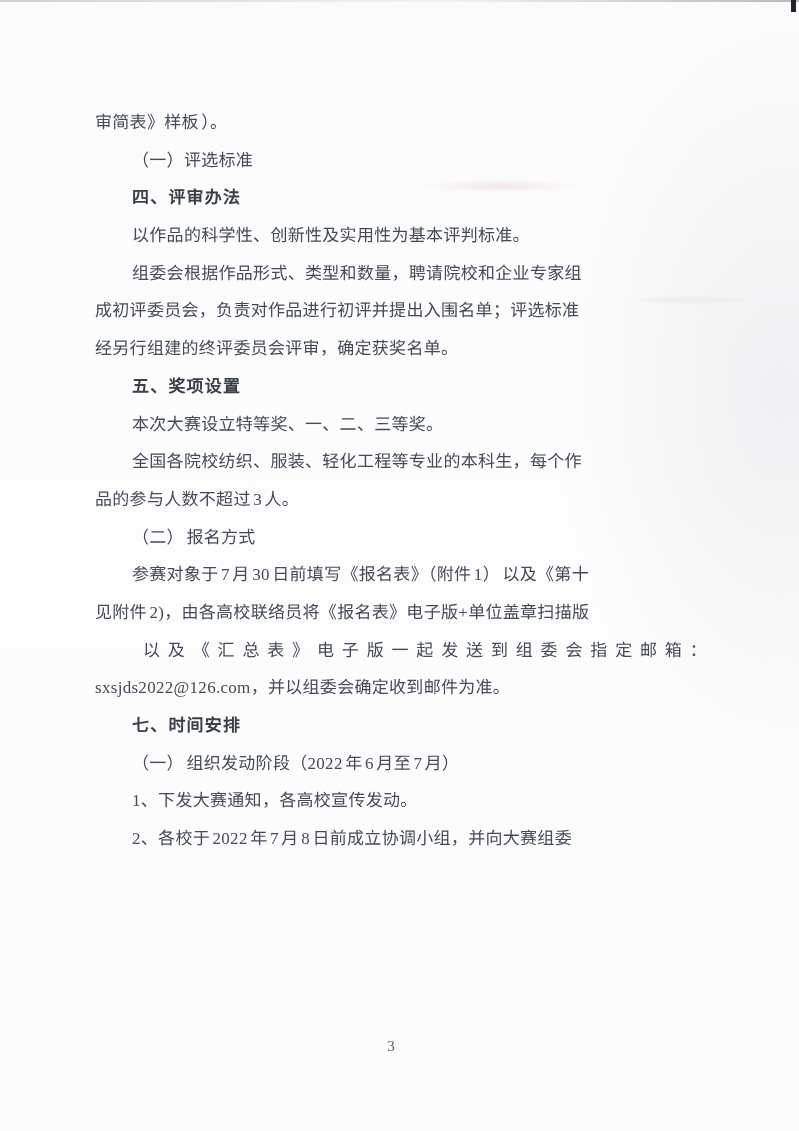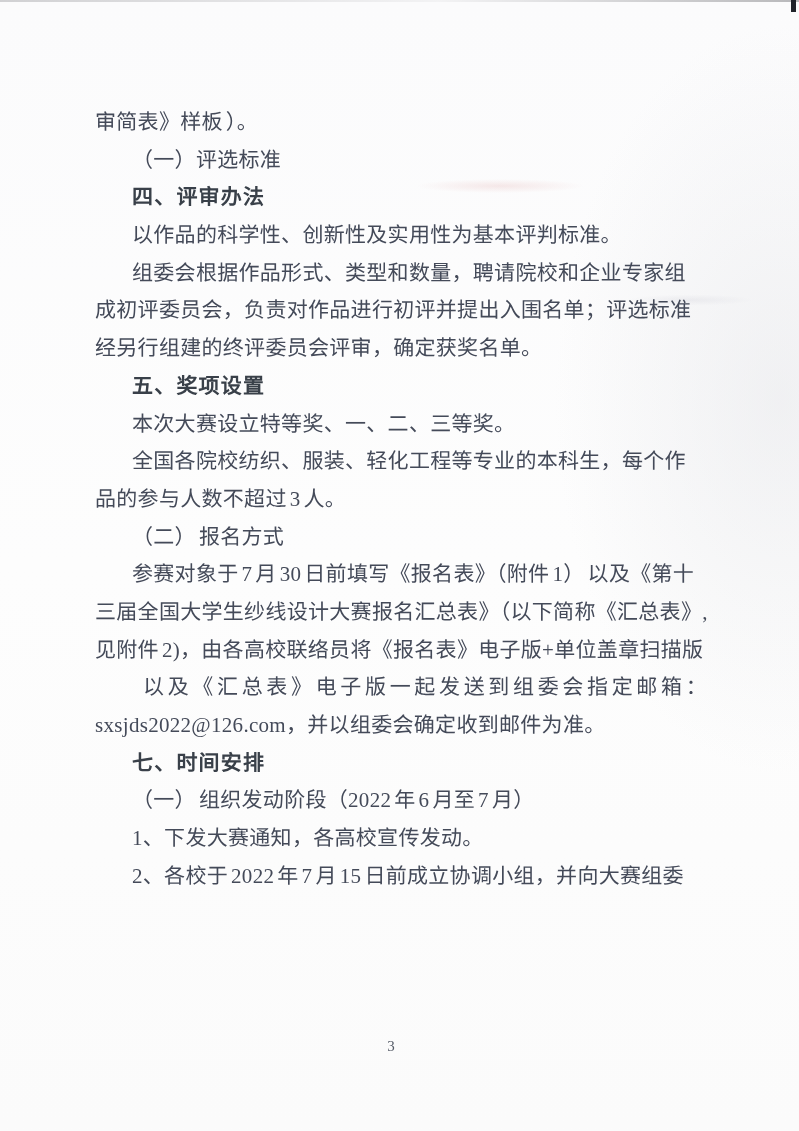--- a/index.html
+++ b/index.html
@@ -37,21 +37,21 @@
   }
   .content {
     position: absolute;
     left: 95px;
     top: 104px;
     width: 612px;
   }
   .line {
     height: 37.7px;
     line-height: 37.7px;
-    font-size: 21px;
+    font-size: 17px;
     color: #444a59;
     white-space: nowrap;
     word-spacing: -0.12em;
     letter-spacing: 0.3px;
   }
   .indent {
     text-indent: 37px;
   }
   .heading {
     font-weight: bold;
@@ -90,24 +90,23 @@
     <div class="line indent">以作品的科学性、创新性及实用性为基本评判标准。</div>
     <div class="line indent">组委会根据作品形式、类型和数量，聘请院校和企业专家组</div>
     <div class="line">成初评委员会，负责对作品进行初评并提出入围名单；评选标准</div>
     <div class="line">经另行组建的终评委员会评审，确定获奖名单。</div>
     <div class="line heading indent">五、奖项设置</div>
     <div class="line indent">本次大赛设立特等奖、一、二、三等奖。</div>
     <div class="line indent">全国各院校纺织、服装、轻化工程等专业的本科生，每个作</div>
     <div class="line">品的参与人数不超过 3 人。</div>
     <div class="line indent">（二） 报名方式</div>
     <div class="line indent">参赛对象于 7 月 30 日前填写《报名表》（附件 1） 以及《第十</div>
-    <div class="line">三届全国大学生纱线设计大赛报名汇总表》（以下简称《汇总表》,</div>
     <div class="line">见附件 2)，由各高校联络员将《报名表》电子版+单位盖章扫描版</div>
     <div class="line spread">以及《汇总表》电子版一起发送到组委会指定邮箱：</div>
     <div class="line">sxsjds2022@126.com，并以组委会确定收到邮件为准。</div>
     <div class="line heading indent">七、时间安排</div>
     <div class="line indent">（一） 组织发动阶段（2022 年 6 月至 7 月）</div>
     <div class="line indent">1、下发大赛通知，各高校宣传发动。</div>
-    <div class="line indent">2、各校于 2022 年 7 月 15 日前成立协调小组，并向大赛组委</div>
+    <div class="line indent">2、各校于 2022 年 7 月 8 日前成立协调小组，并向大赛组委</div>
   </div>
 
   <div class="pageno">3</div>
 </div>
 
 </body></html>

